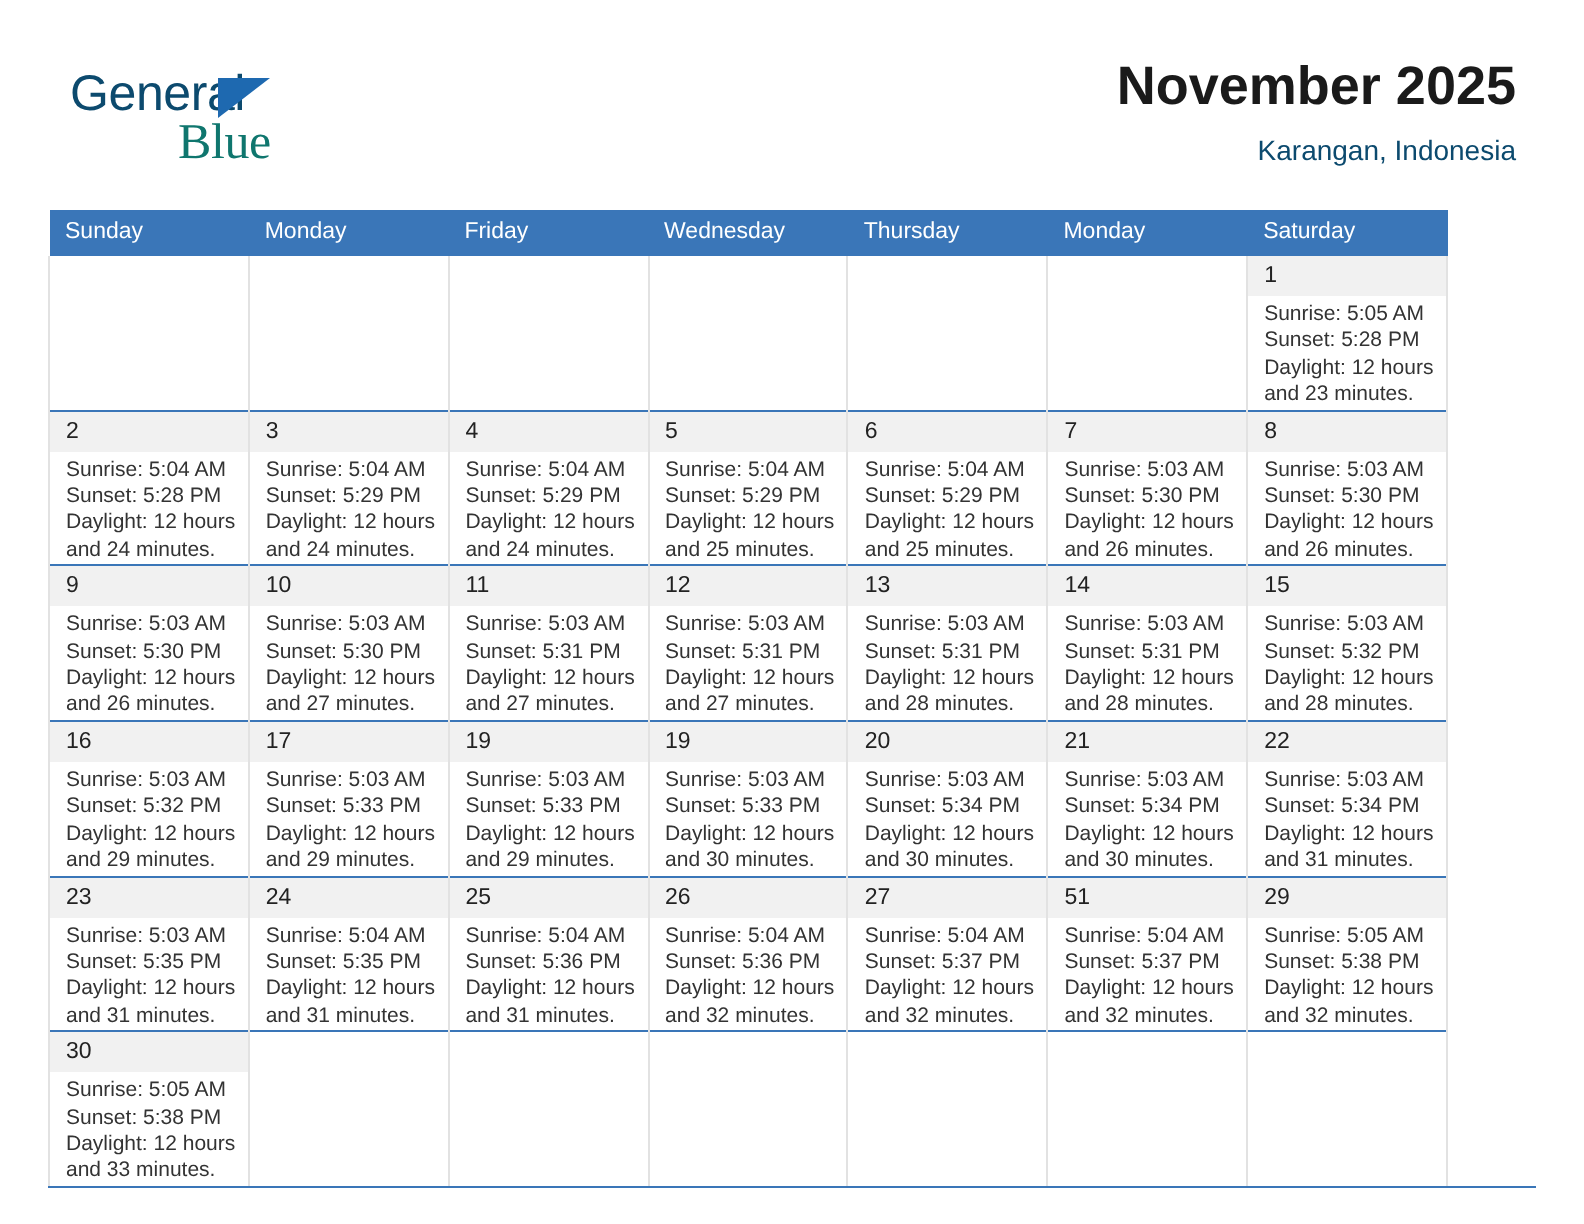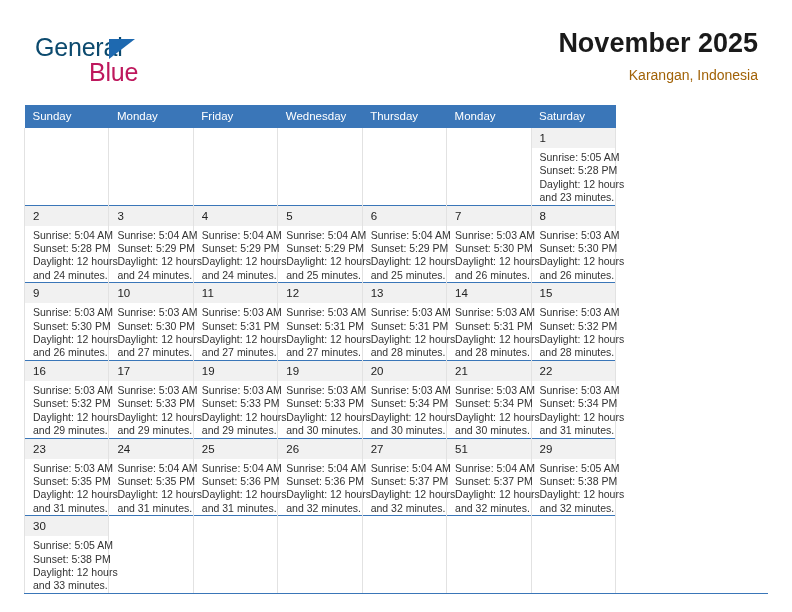--- a/index.html
+++ b/index.html
@@ -54,50 +54,51 @@
     height: 0;
     border-left: 26px solid #1e69b0;
     border-bottom: 20px solid transparent;
   }
   .brand-blue {
     position: absolute;
     left: 54px;
     top: 25px;
     font-size: 25px;
     line-height: 28px;
-    color: #be185d;
+    color: #0f766e;
     letter-spacing: -0.2px;
+    font-family: Liberation Serif, serif;
   }
   .title-wrap {
     position: absolute;
     right: 10px;
     top: 0;
     text-align: right;
   }
   .cal-title {
     font-size: 27px;
     line-height: 34px;
     color: #1a1a1a;
     font-weight: bold;
     white-space: nowrap;
   }
   .cal-subtitle {
     margin-top: 6px;
     font-size: 14px;
     line-height: 18px;
-    color: #a16207;
+    color: #0c4a6e;
     white-space: nowrap;
   }
 
   
   .calendar {
     position: absolute;
     left: 24px;
     top: 105px;
-    width: 592px;
+    width: 700px;
     border-collapse: collapse;
     table-layout: fixed;
   }
   .calendar th {
     background: #3a76b8;
     color: #ffffff;
     font-weight: normal;
     font-size: 11.5px;
     text-align: left;
     padding: 4px 0 5px 8px;

